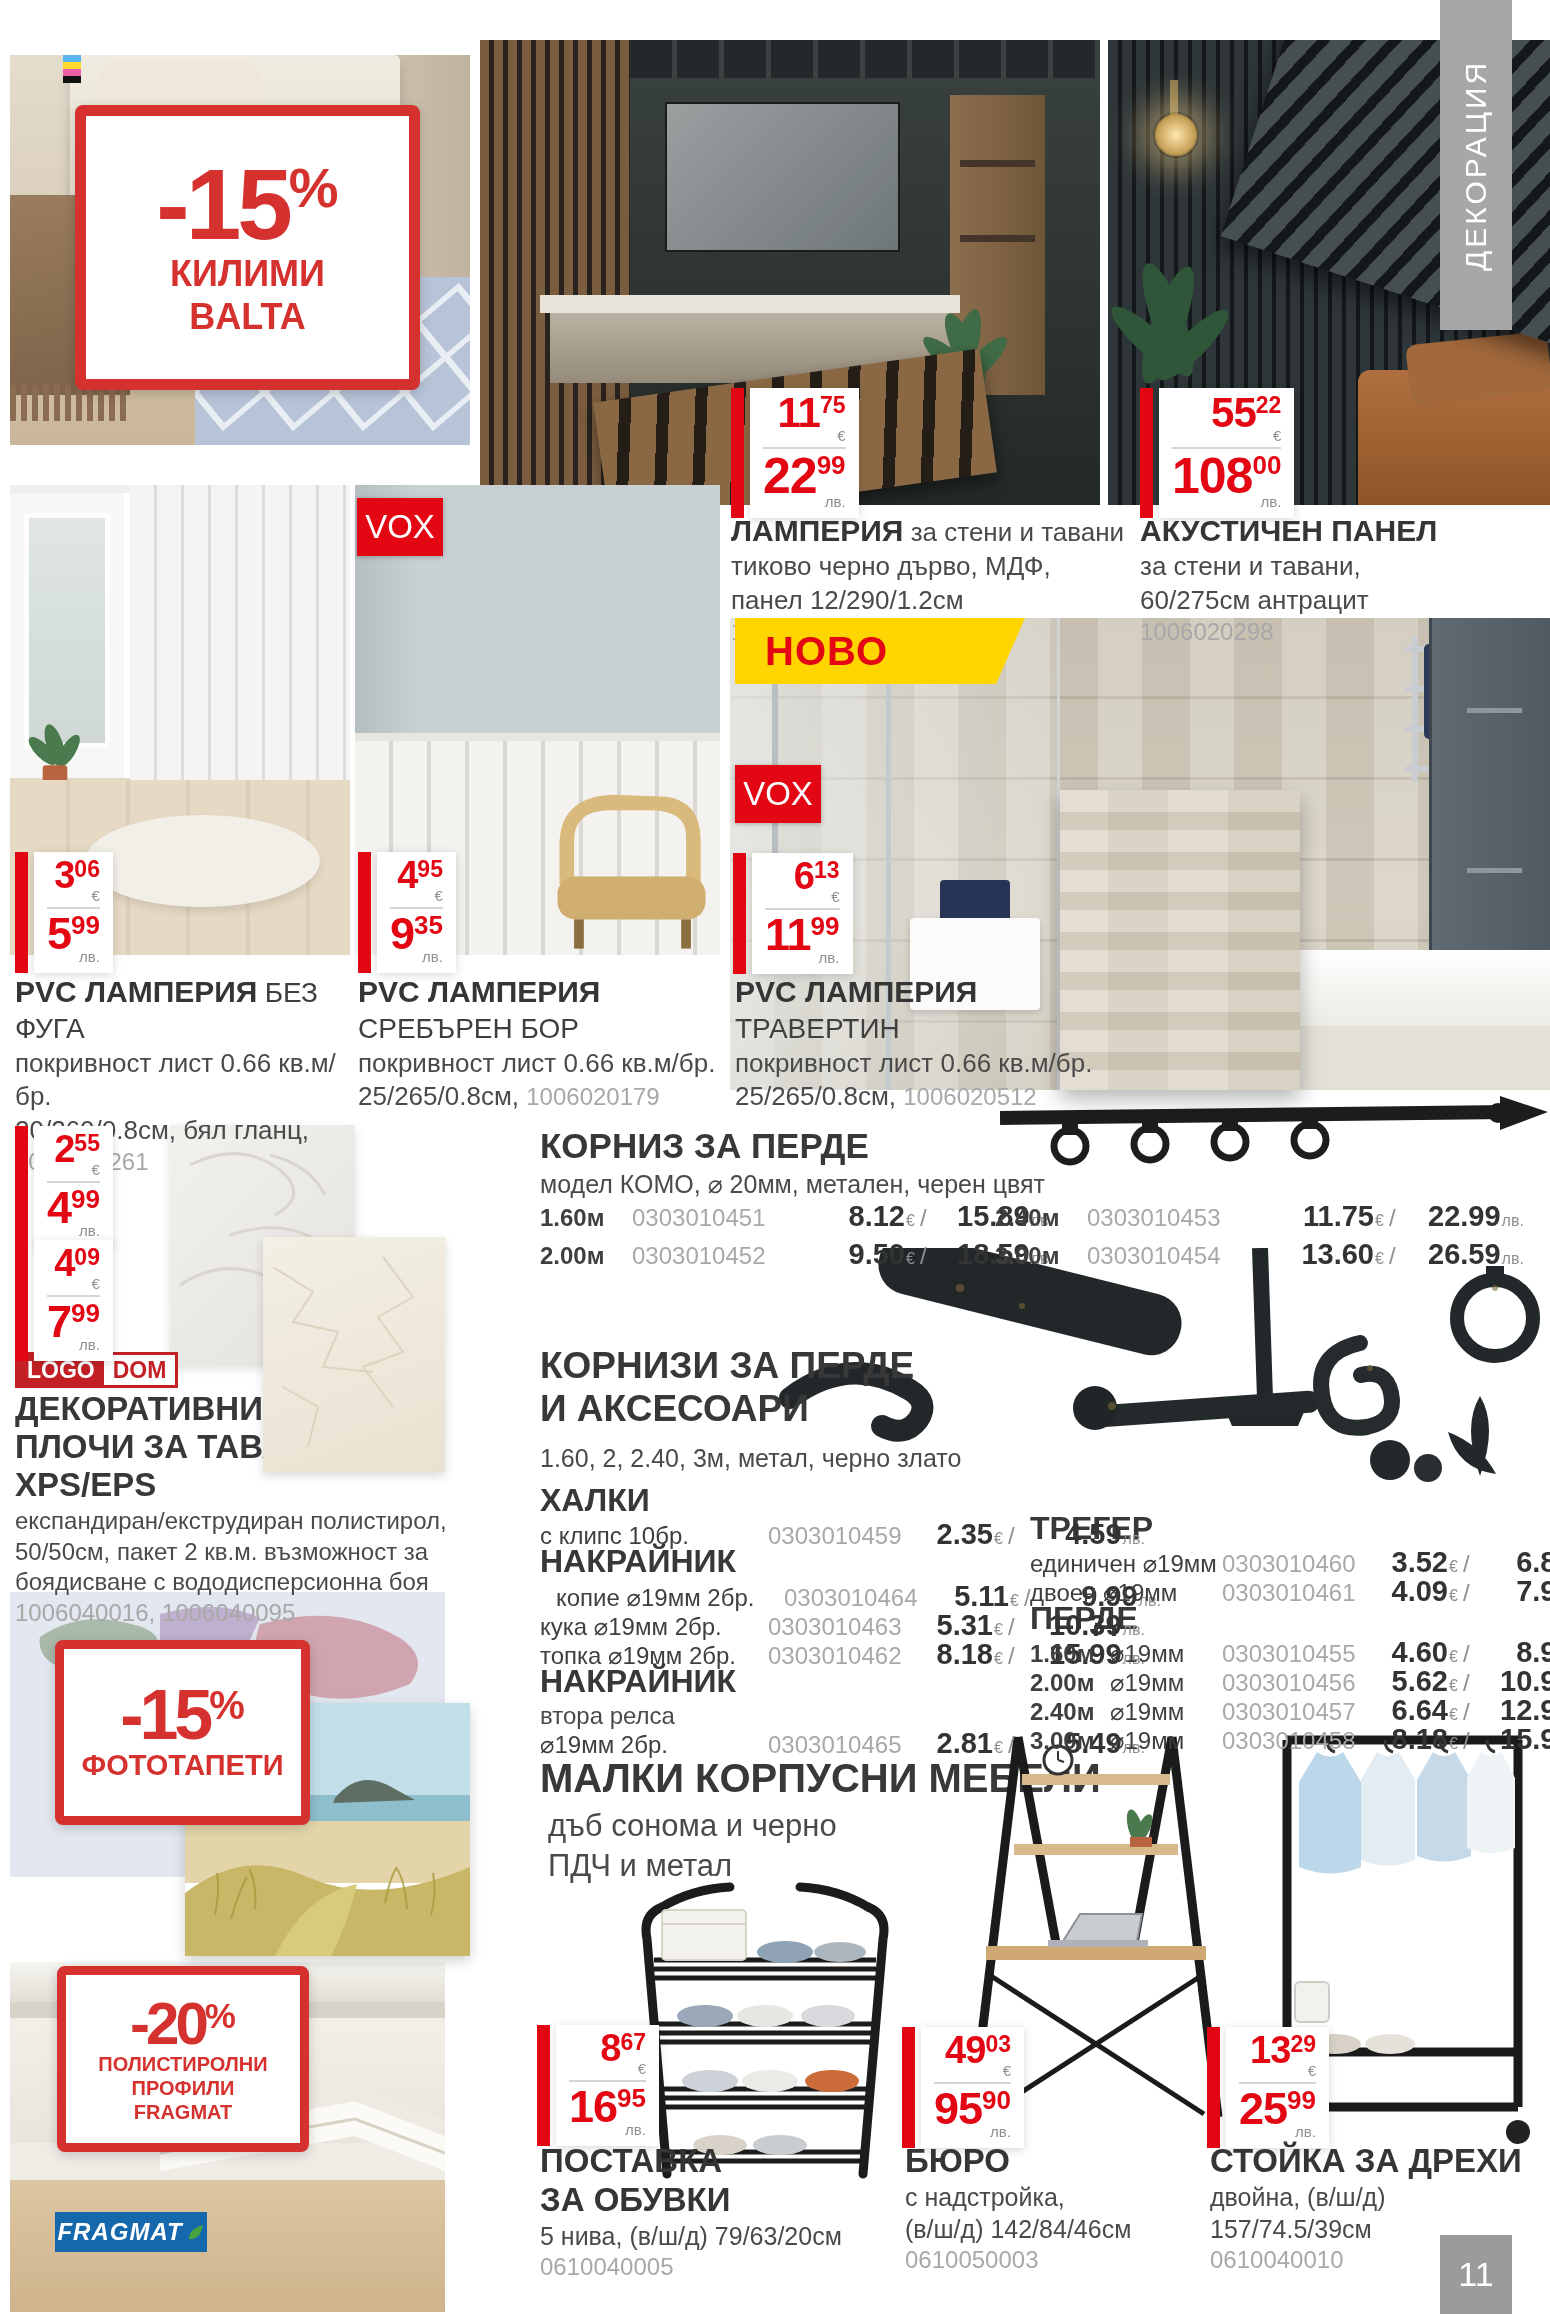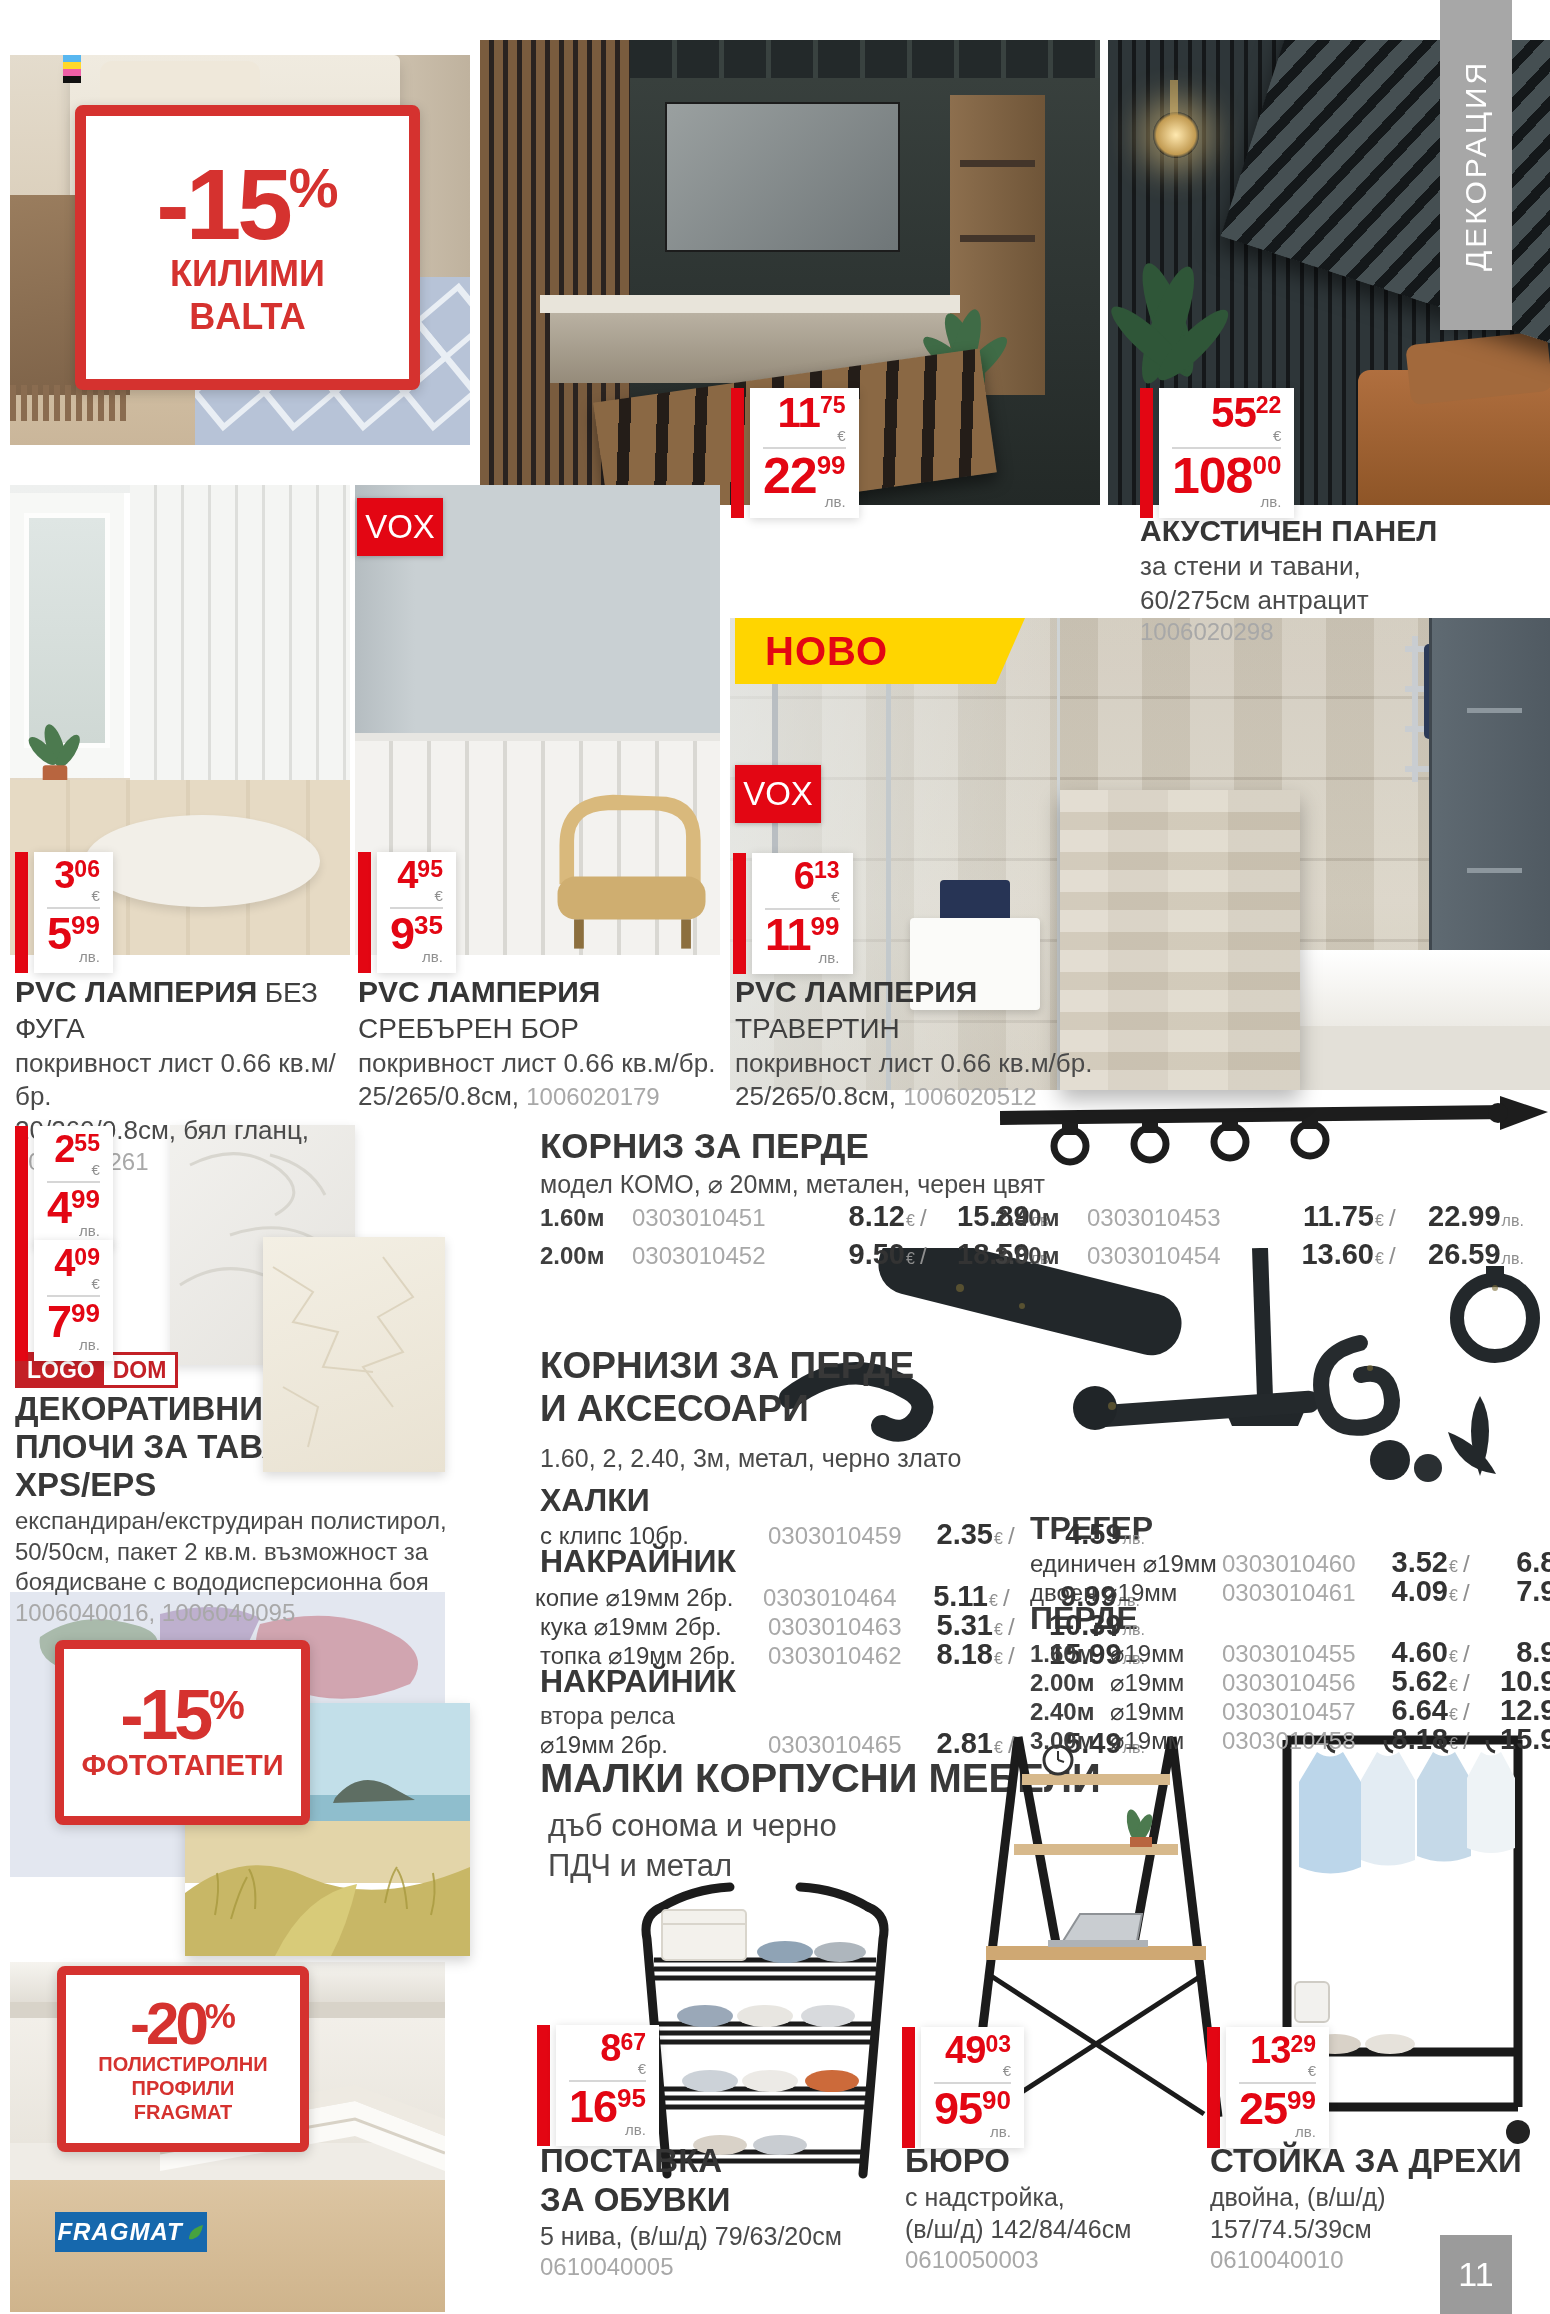--- a/index.html
+++ b/index.html
@@ -146,20 +146,26 @@
         </div>
       <div class="pt-cur">€</div>
       <div class="pt-sep"></div>
       <div class="pt-line pt-lv">
           <span class="pt-int">22</span>
           <span class="pt-c">99</span>
         </div>
       <div class="pt-cur">лв.</div>
     </div>
   </div>
+  <div class="pdesc" style="left:731px;top:512px;width:400px">
+    <div><span class="t">ЛАМПЕРИЯ</span> <span>за стени и тавани</span></div>
+    <div>тиково черно дърво, МДФ,</div>
+    <div>панел 12/290/1.2см</div>
+    <div class="code">1006020489</div>
+  </div>
 
   <div class="img" style="left:1108px;top:40px;width:442px;height:465px;background:linear-gradient(135deg,#31393b,#23292c 55%,#1d2123)">
     <div class="abs" style="left:0;top:0;right:0;height:100%;background:repeating-linear-gradient(90deg,#2e3639 0 10px,#15181a 10px 14px)"></div>
     <div class="abs" style="left:62px;top:40px;width:8px;height:40px;background:#8c7a4e"></div>
     <div class="abs" style="left:45px;top:72px;width:46px;height:46px;border-radius:50%;background:radial-gradient(circle,#ffe9b0,#c29b52 60%,rgba(0,0,0,0) 72%);box-shadow:0 0 32px 14px rgba(255,220,140,.45)"></div>
     <svg class="abs" style="left:0;top:190px;width:130px;height:230px" viewBox="0 0 130 230">
       <g fill="#2f5638">
           <ellipse cx="60" cy="90" rx="16" ry="60" transform="rotate(-20 60 90)"></ellipse>
           <ellipse cx="60" cy="95" rx="16" ry="62" transform="rotate(20 60 95)"></ellipse>
           <ellipse cx="40" cy="110" rx="13" ry="48" transform="rotate(-48 40 110)"></ellipse>
@@ -492,21 +498,21 @@
   <div class="prow ak" style="left:540px;top:1518px">
     <span class="lbl">с клипс 10бр.</span>
       <span class="code">0303010459</span>
       <span class="eur">2.35</span>
       <span class="cur">€</span>
       <span class="sl">/</span>
       <span class="lv">4.59</span>
       <span class="cur">лв.</span>
   </div>
   <div class="grp" style="left:540px;top:1543px">НАКРАЙНИК</div>
-  <div class="prow ak" style="left:535px;top:1580px">
+  <div class="prow ak" style="left:556px;top:1580px">
     <span class="lbl">копие ⌀19мм 2бр.</span>
       <span class="code">0303010464</span>
       <span class="eur">5.11</span>
       <span class="cur">€</span>
       <span class="sl">/</span>
       <span class="lv">9.99</span>
       <span class="cur">лв.</span>
   </div>
   <div class="prow ak" style="left:540px;top:1609px">
     <span class="lbl">кука ⌀19мм 2бр.</span>

